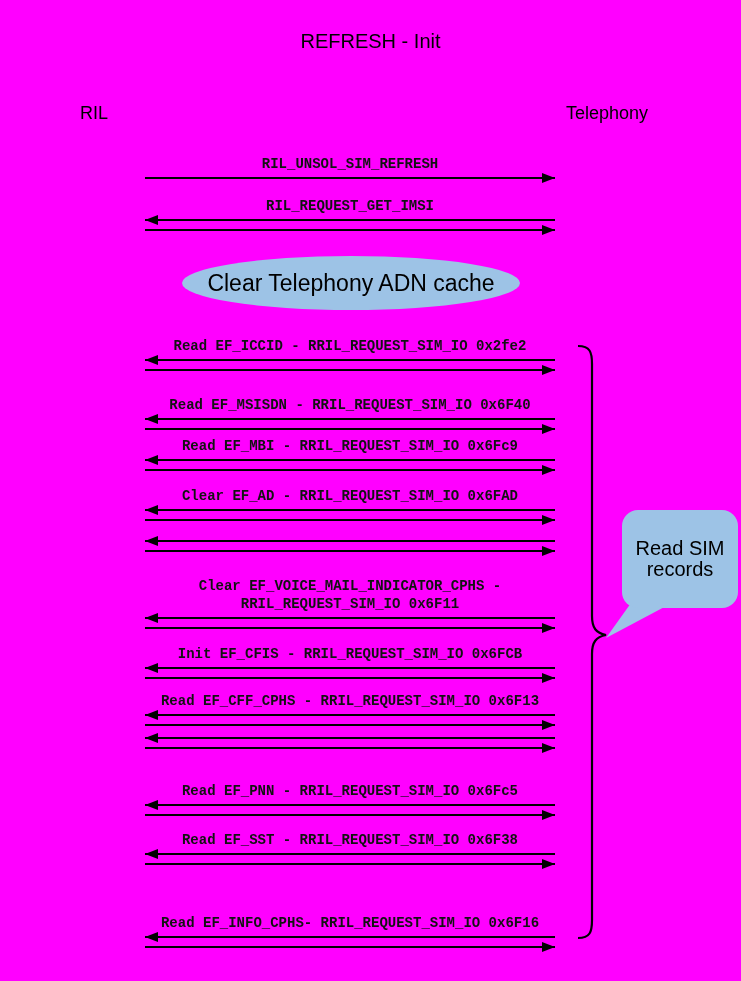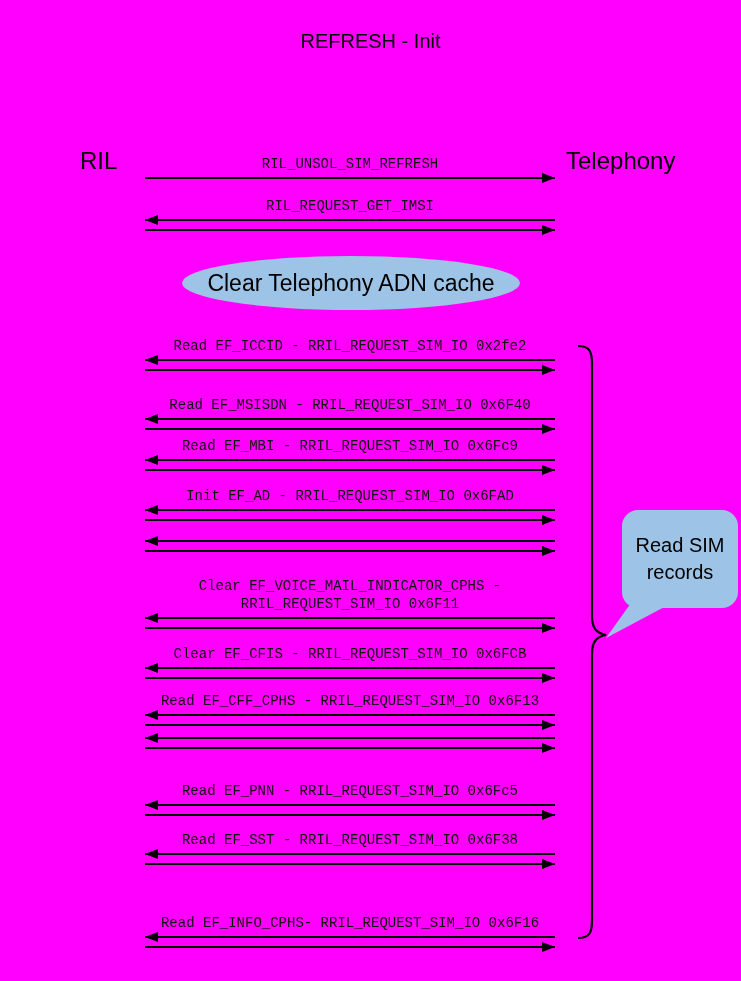--- a/index.html
+++ b/index.html
@@ -5,28 +5,28 @@
   html,body { margin:0; padding:0; background:#555; }
   .canvas {
     position:relative; width:741px; height:981px; margin:0 auto;
     background:#FF00FF; overflow:hidden;
     font-family:"Liberation Sans", sans-serif; color:#000;
   }
   .title {
     position:absolute; top:30px; left:0; width:100%;
     text-align:center; font-size:20px; 
   }
-  .actor { position:absolute; font-size:24px;margin-top:44px; }
+  .actor { position:absolute; font-size:18px; }
   .actor-left  { left:80px;  top:103px; }
   .actor-right { left:566px; top:103px; }
 
   .msg { position:absolute; left:145px; width:410px; }
   .msg-label {
     font-family:"Liberation Mono", "DejaVu Sans Mono", monospace;
-    font-size:14px; line-height:18px; text-align:center; color:#121212;
+    font-size:14px; line-height:18px; text-align:center; color:#121212;font-weight:bold;
   }
   .line { position:relative; height:2px; background:#000; }
   .line.first { margin-top:4px; }
   .line.second { margin-top:8px; }
   .line.arrow-left::before {
     content:""; position:absolute; left:0; top:-4px; width:0; height:0;
     border-top:5px solid transparent; border-bottom:5px solid transparent;
     border-right:13px solid #000;
   }
   .line.arrow-right::after {
@@ -41,21 +41,21 @@
     display:flex; align-items:center; justify-content:center;
     font-size:23px; text-align:center;
   }
 
   .brace-svg { position:absolute; left:572px; top:344px; }
 
   .callout-body {
     position:absolute; left:622px; top:510px; width:116px; height:98px;
     background:#9DC3E6; border-radius:16px;
     display:flex; align-items:center; justify-content:center;
-    font-size:20px; line-height:27px; text-align:center;
+    font-size:20px; line-height:21px; text-align:center;
   }
   .callout-tail-svg { position:absolute; left:598px; top:588px; }
 
   
   .m0  { top:155px; }
   .m1  { top:197px; }
   .m2  { top:337px; }
   .m3  { top:396px; }
   .m4  { top:437px; }
   .m5  { top:487px; }
@@ -103,38 +103,38 @@
     <div class="line second arrow-right"></div>
   </div>
 
   <div class="msg m4">
     <div class="msg-label">Read EF_MBI - RRIL_REQUEST_SIM_IO 0x6Fc9</div>
     <div class="line first arrow-left"></div>
     <div class="line second arrow-right"></div>
   </div>
 
   <div class="msg m5">
-    <div class="msg-label">Init EF_AD - RRIL_REQUEST_SIM_IO 0x6FAD</div>
+    <div class="msg-label">Clear EF_AD - RRIL_REQUEST_SIM_IO 0x6FAD</div>
     <div class="line first arrow-left"></div>
     <div class="line second arrow-right"></div>
   </div>
 
   <div class="msg m6">
     <div class="line first arrow-left"></div>
     <div class="line second arrow-right"></div>
   </div>
 
   <div class="msg m7">
     <div class="msg-label">Clear EF_VOICE_MAIL_INDICATOR_CPHS - RRIL_REQUEST_SIM_IO 0x6F11</div>
     <div class="line first arrow-left"></div>
     <div class="line second arrow-right"></div>
   </div>
 
   <div class="msg m8">
-    <div class="msg-label">Clear EF_CFIS - RRIL_REQUEST_SIM_IO 0x6FCB</div>
+    <div class="msg-label">Init EF_CFIS - RRIL_REQUEST_SIM_IO 0x6FCB</div>
     <div class="line first arrow-left"></div>
     <div class="line second arrow-right"></div>
   </div>
 
   <div class="msg m9">
     <div class="msg-label">Read EF_CFF_CPHS - RRIL_REQUEST_SIM_IO 0x6F13</div>
     <div class="line first arrow-left"></div>
     <div class="line second arrow-right"></div>
   </div>
 

